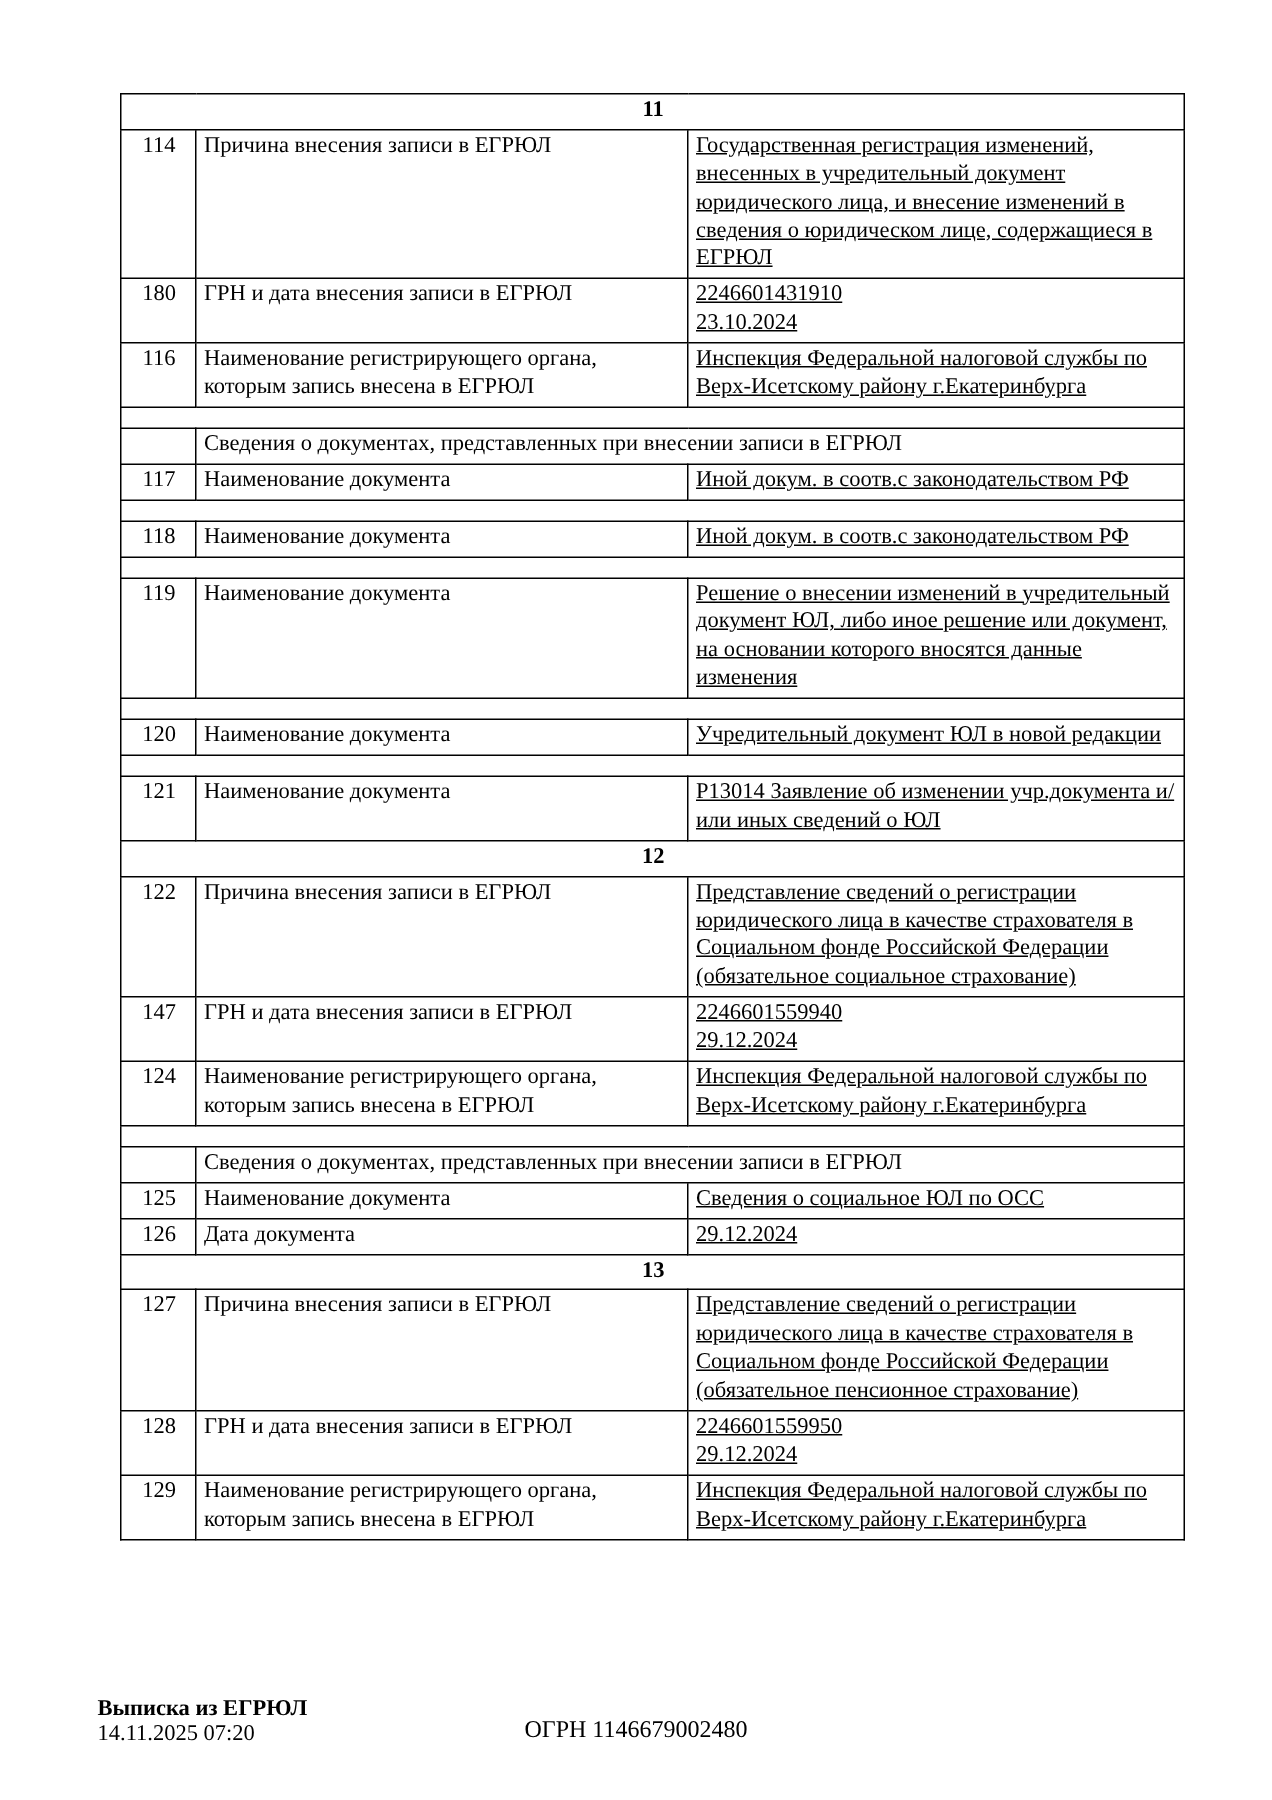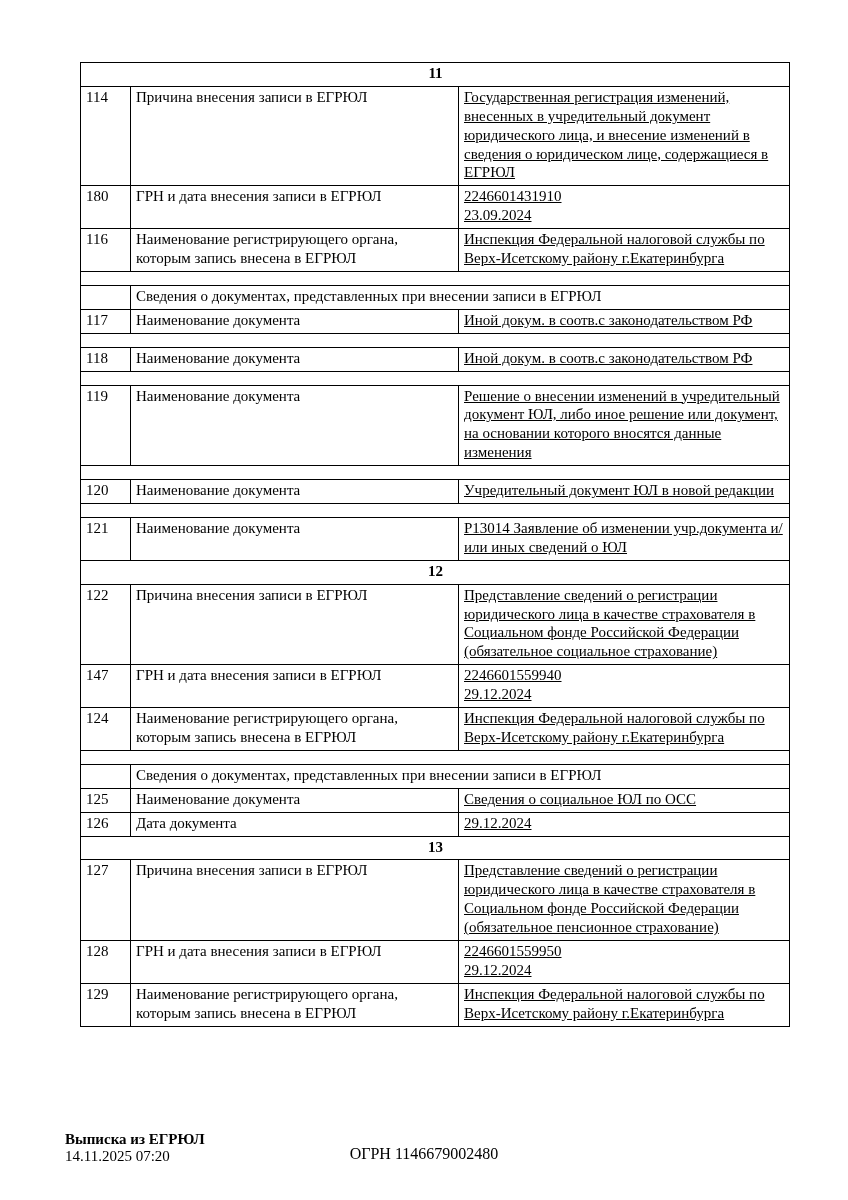--- a/index.html
+++ b/index.html
@@ -34,20 +34,21 @@
   .doc-table td {
     border: 1px solid #000000;
     vertical-align: top;
     padding: 1px 4px 3px 5px;
     word-wrap: break-word;
   }
   .c-num   { width: 50px; }
   .c-label { width: 328px; }
   .c-value { width: 331px; }
   .num-cell {
+    text-align: center;
     padding: 1px 2px 3px 2px;
   }
   .section-cell {
     text-align: center;
     font-weight: bold;
     padding: 1px 0 3px 0;
   }
   .subheader-cell {
     padding: 2px 4px 3px 5px;
   }
@@ -101,21 +102,21 @@
         </tr>
         <tr>
           <td class="num-cell">114</td>
           <td class="label-cell">Причина внесения записи в ЕГРЮЛ</td>
           <td class="value-cell">Государственная регистрация изменений, внесенных в учредительный документ юридического лица, и внесение изменений в сведения о юридическом лице, содержащиеся в ЕГРЮЛ</td>
         </tr>
         <tr>
           <td class="num-cell">180</td>
           <td class="label-cell">ГРН и дата внесения записи в ЕГРЮЛ</td>
           <td class="value-cell">2246601431910
-23.09.2024</td>
+23.10.2024</td>
         </tr>
         <tr>
           <td class="num-cell">116</td>
           <td class="label-cell">Наименование регистрирующего органа, которым запись внесена в ЕГРЮЛ</td>
           <td class="value-cell">Инспекция Федеральной налоговой службы по Верх-Исетскому району г.Екатеринбурга</td>
         </tr>
         <tr>
           <td class="spacer-cell" colspan="3"></td>
         </tr>
         <tr>

